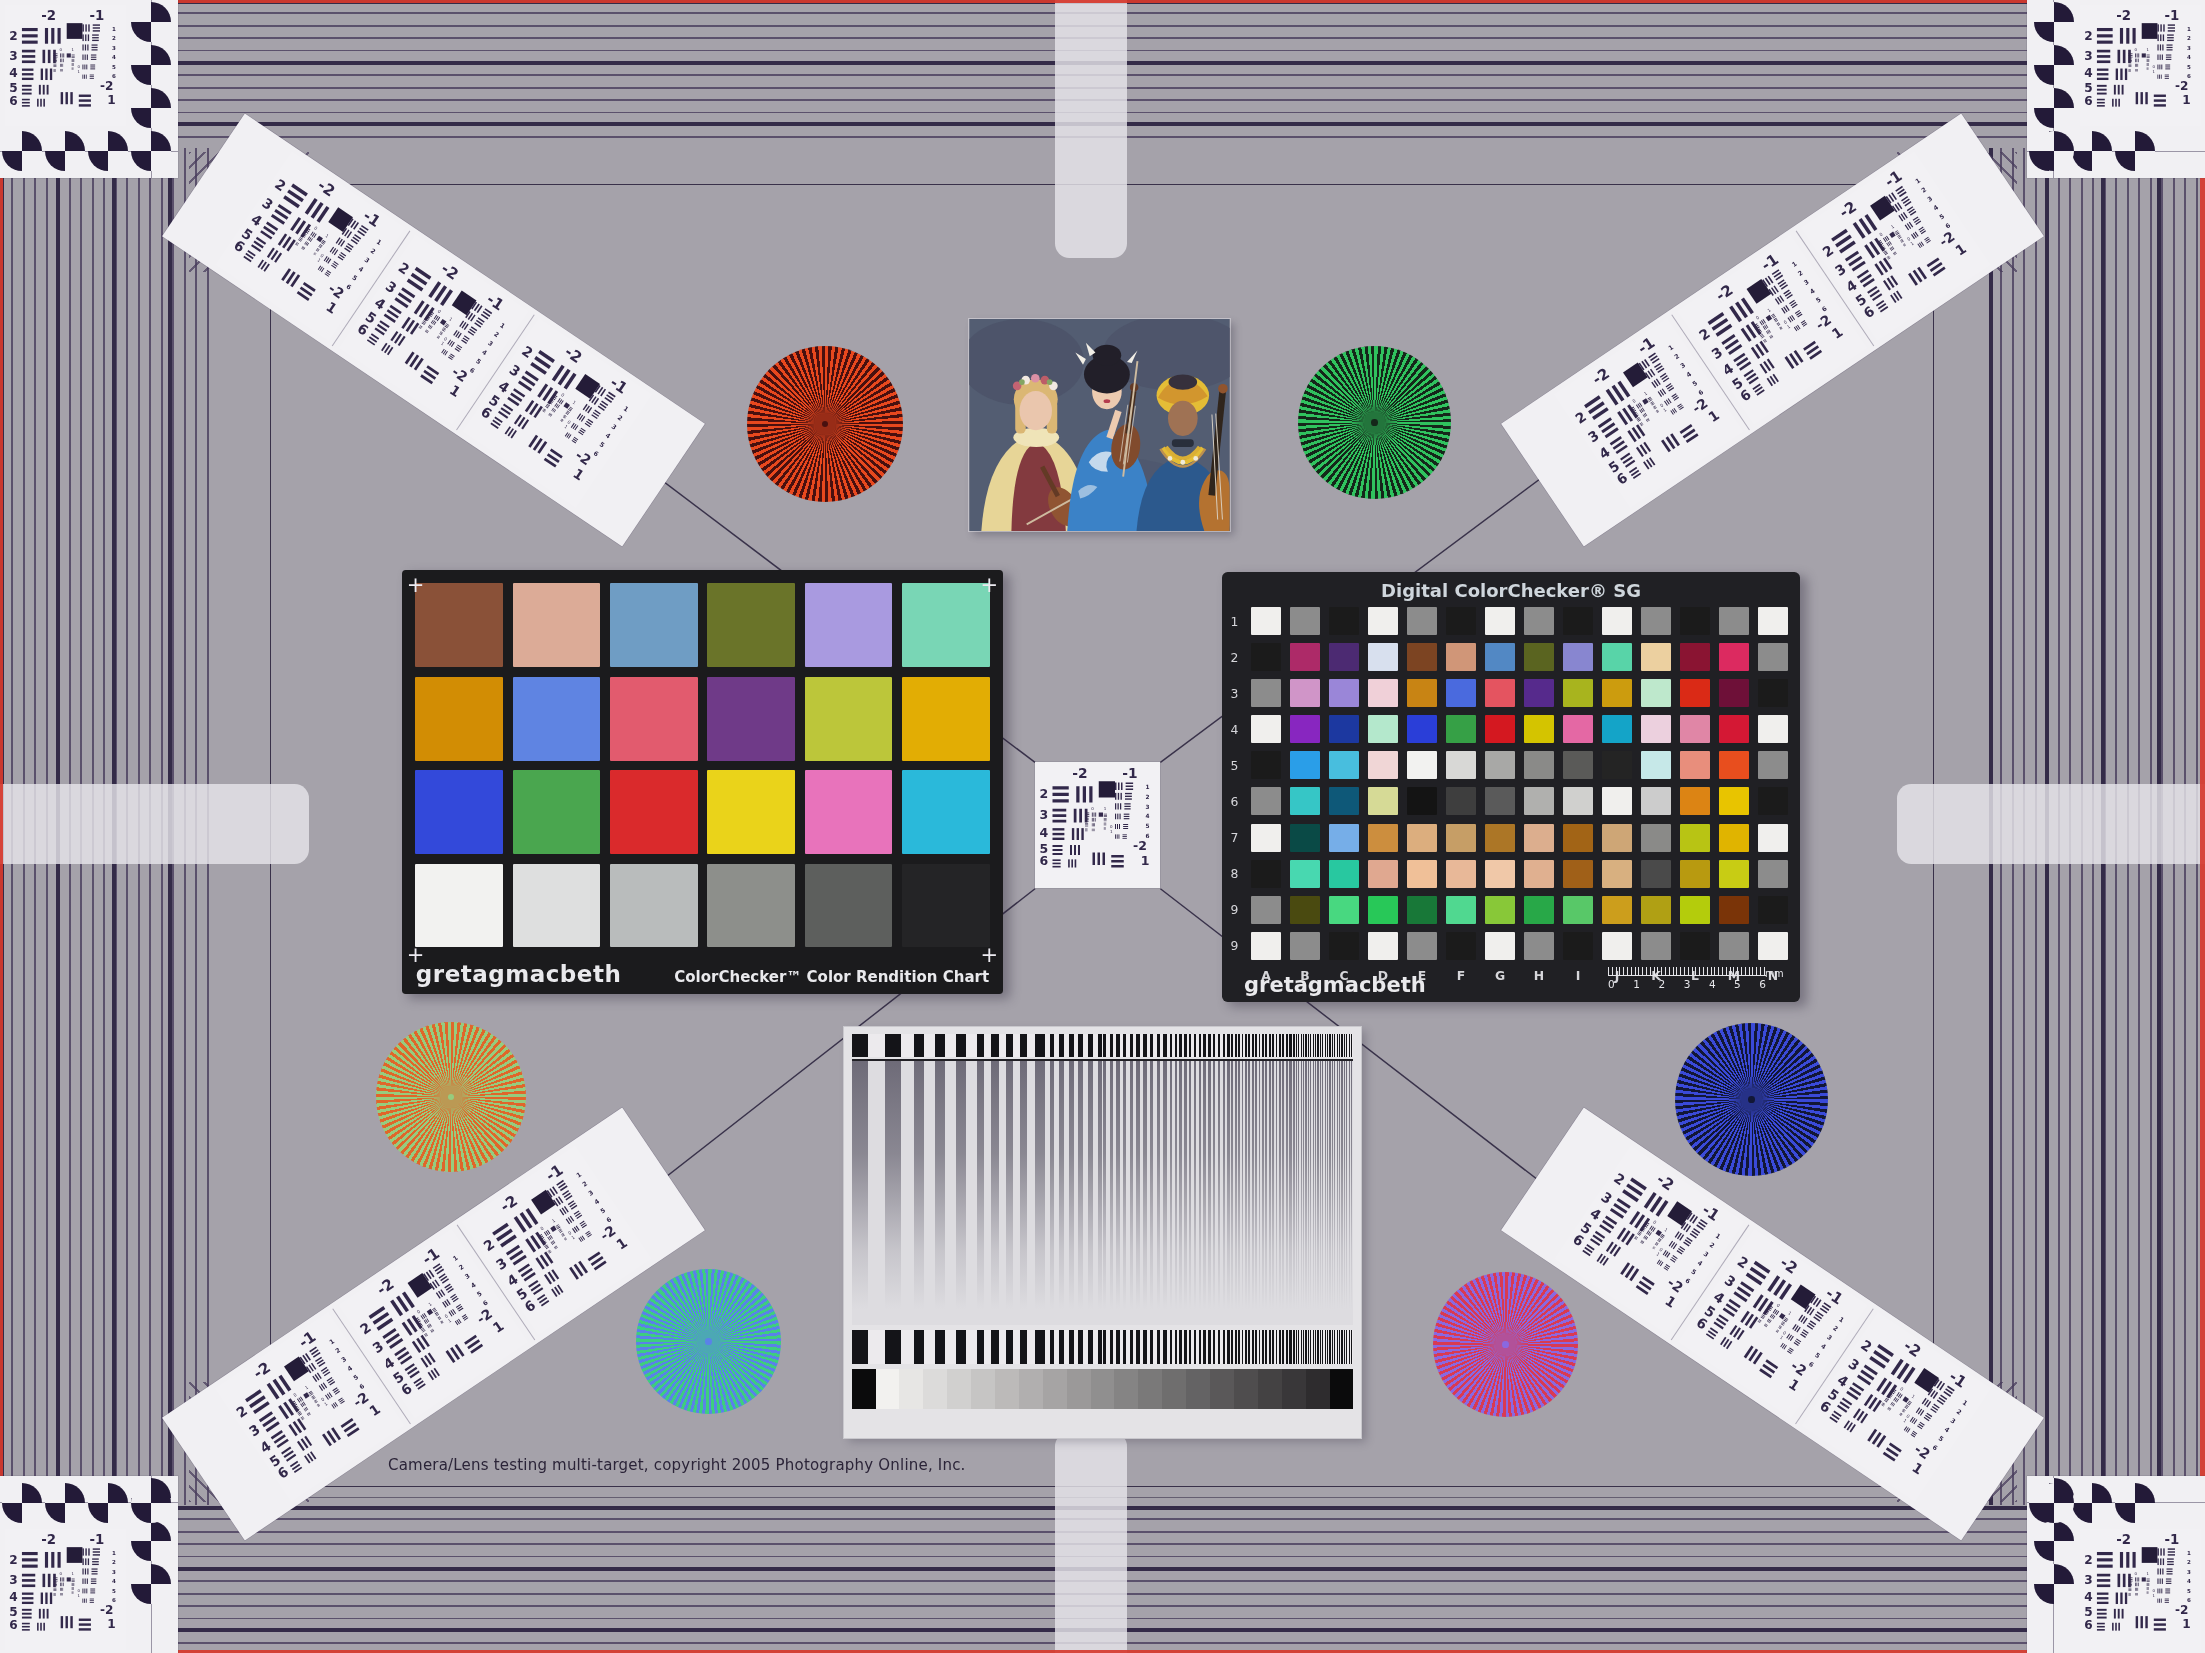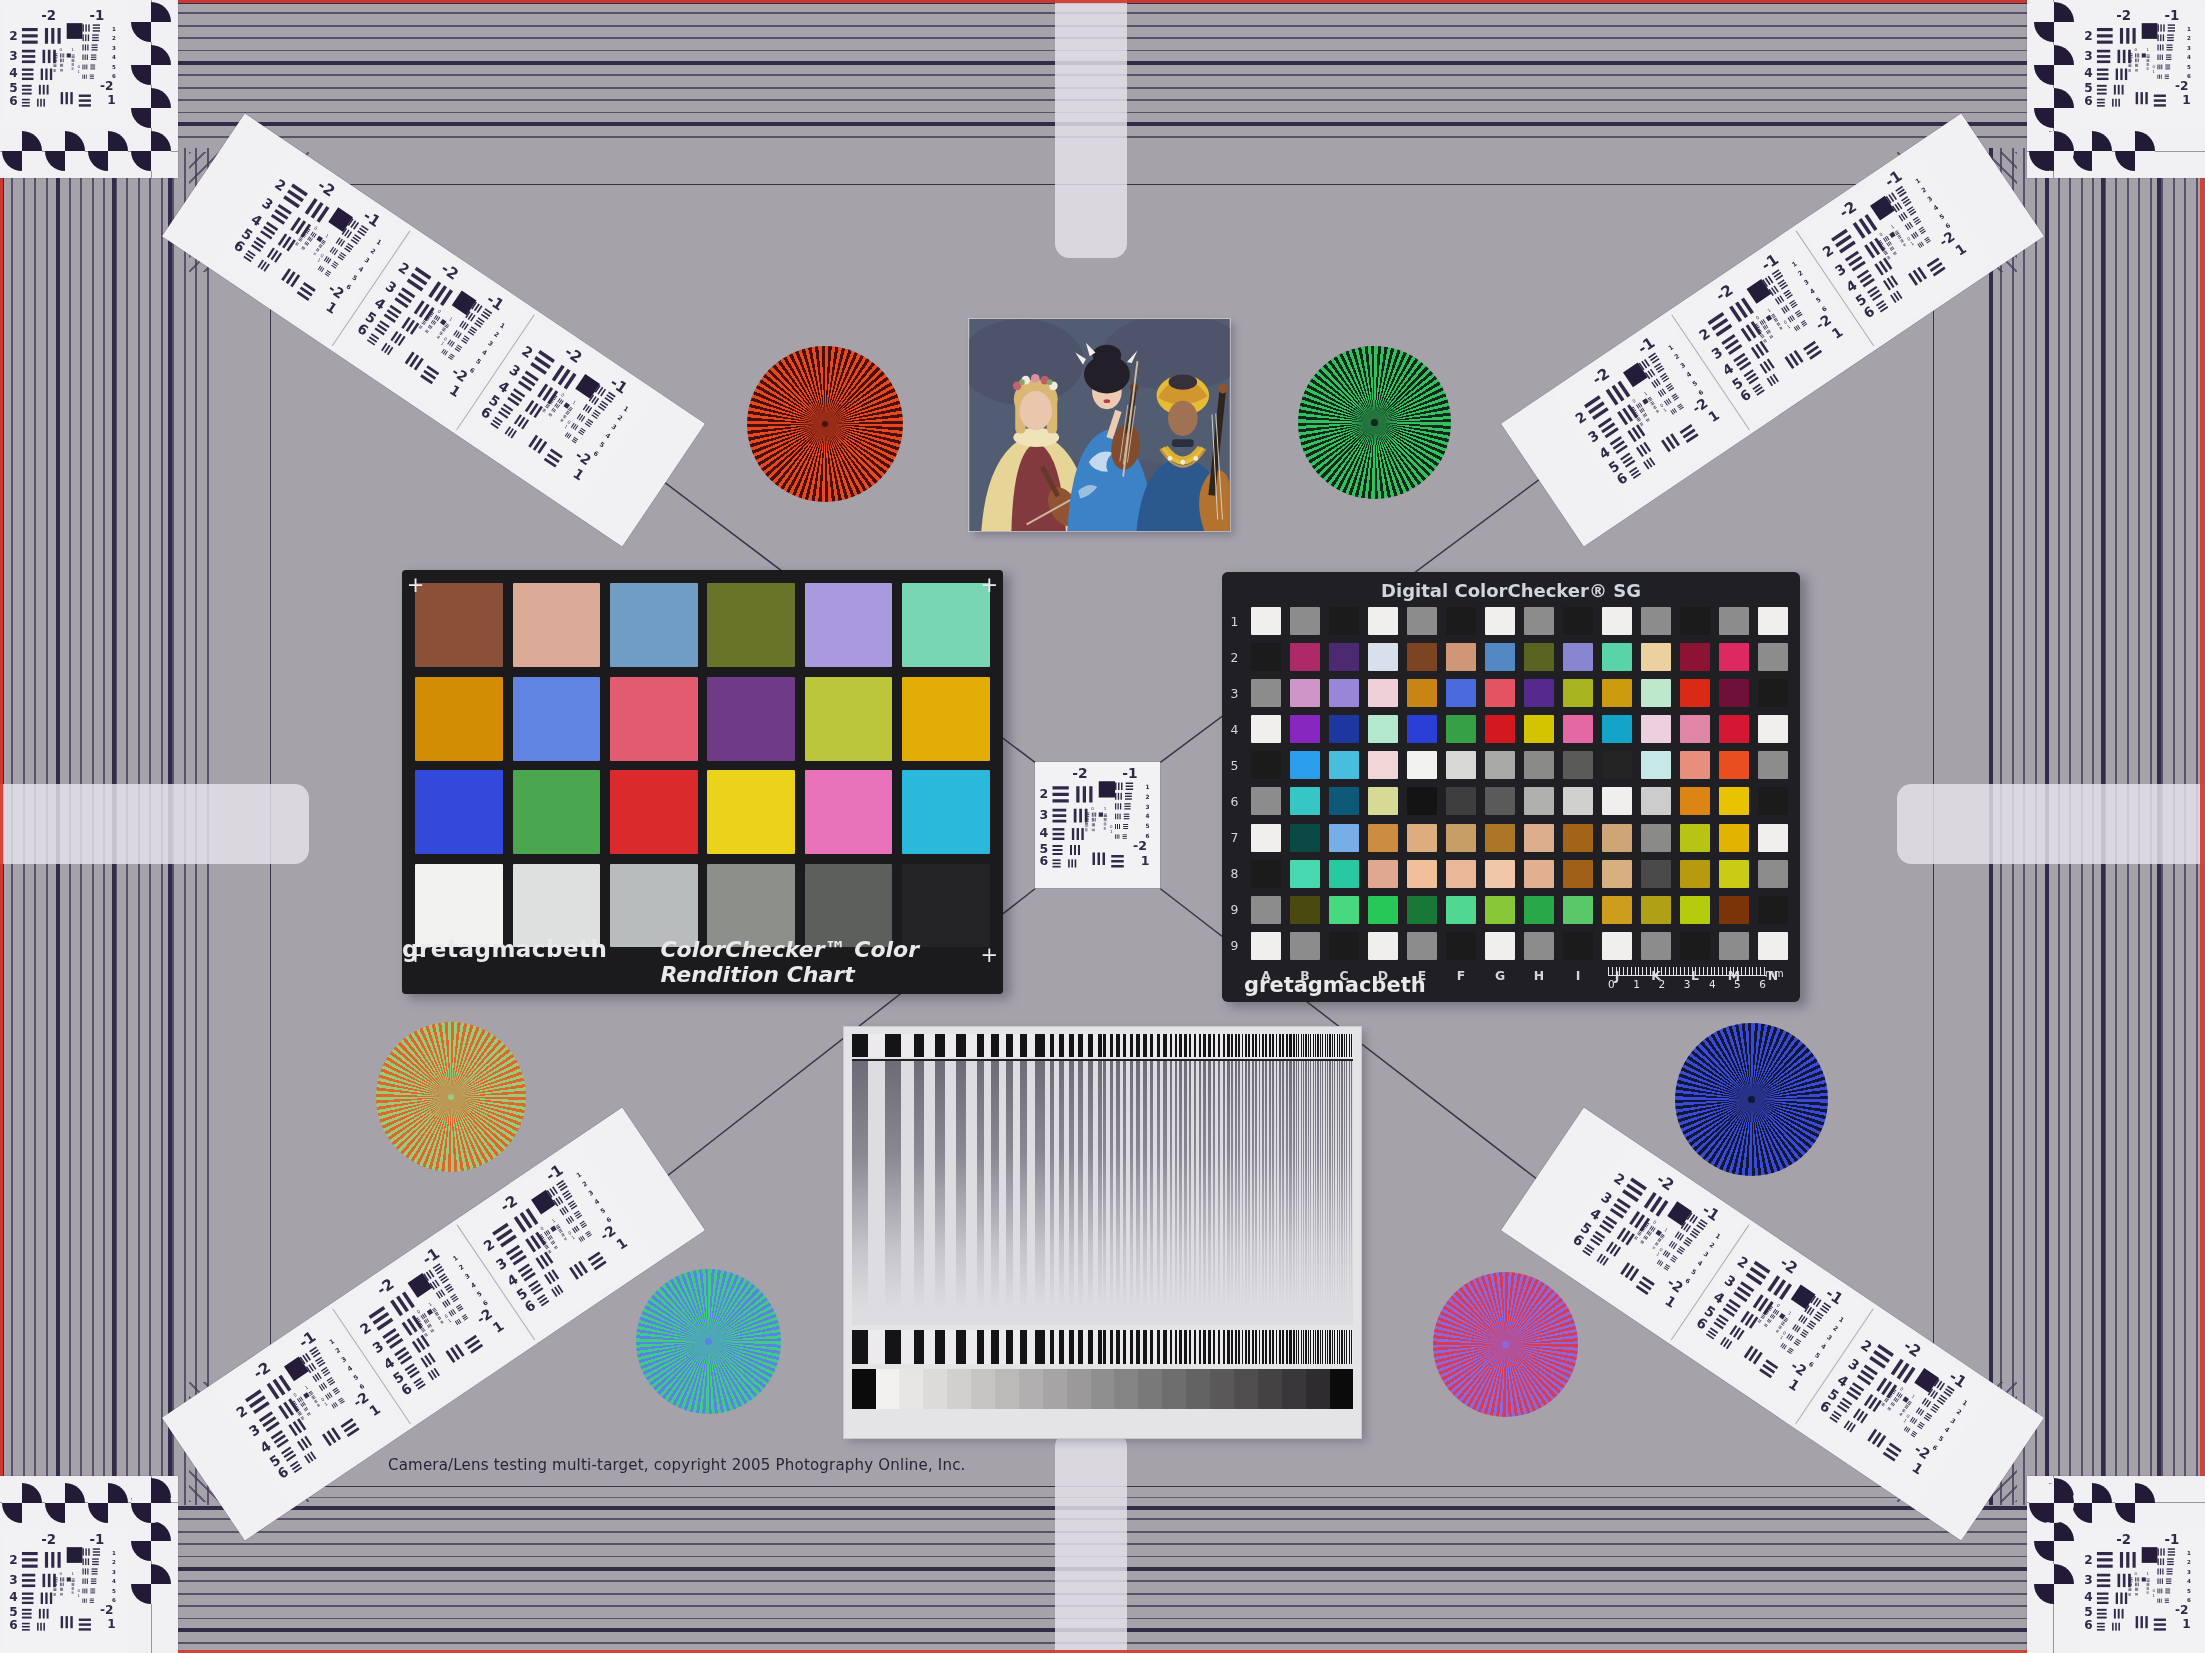--- a/index.html
+++ b/index.html
@@ -38,21 +38,21 @@
   
   .star{position:absolute;border-radius:50%;}
   .star .ctr{position:absolute;left:50%;top:50%;width:6.7px;height:6.7px;margin:-3.4px;border-radius:50%;}
   
   .cc{position:absolute;left:402px;top:570px;width:601px;height:424px;background:#1b1b1d;border-radius:3.8px;
       box-shadow:6.7px 4.8px 10.5px rgba(40,35,55,.35);}
   .cc-grid{position:absolute;left:13.4px;top:13.4px;right:13.4px;height:364px;display:grid;
       grid-template-columns:repeat(6,1fr);grid-template-rows:repeat(4,1fr);gap:9.6px;}
   .cc-labels{position:absolute;left:0;right:0;bottom:6.7px;display:flex;justify-content:center;align-items:baseline;gap:53px;color:#e9e9ec;}
   .cc-brand{font-size:23px;font-weight:600;letter-spacing:0.5px;}
-  .cc-title{font-size:22px;font-weight:700;font-style:italic;}
+  .cc-title{font-size:15px;font-weight:700;}
   .cc-plus{position:absolute;color:#eceaf0;font-size:21px;line-height:14.4px;font-weight:400;}
   
   .sg{position:absolute;left:1222px;top:572px;width:578px;height:430px;background:#202024;border-radius:5.7px;
       box-shadow:6.7px 4.8px 10.5px rgba(40,35,55,.35);color:#e4e4e8;}
   .sg-title{position:absolute;top:7.7px;left:0;right:0;text-align:center;font-size:18px;font-weight:700;color:#cfd6dc;}
   .sg-grid{position:absolute;left:29px;top:35px;display:grid;grid-template-columns:repeat(14,30px);grid-template-rows:repeat(10,28px);gap:8.1px 9px;}
   .sg-rownums{position:absolute;left:8.6px;top:35px;display:grid;grid-template-rows:repeat(10,28px);row-gap:8.1px;font-size:12.4px;color:#d6d6da;}
   .sg-rownums div{display:flex;align-items:center;}
   .sg-cols{position:absolute;left:29px;top:396px;display:grid;grid-template-columns:repeat(14,30px);column-gap:9px;font-size:12.4px;font-weight:700;color:#d6d6da;text-align:center;}
   .sg-brand{position:absolute;left:22px;bottom:4.8px;font-size:21px;font-weight:600;color:#e9e9ec;}

